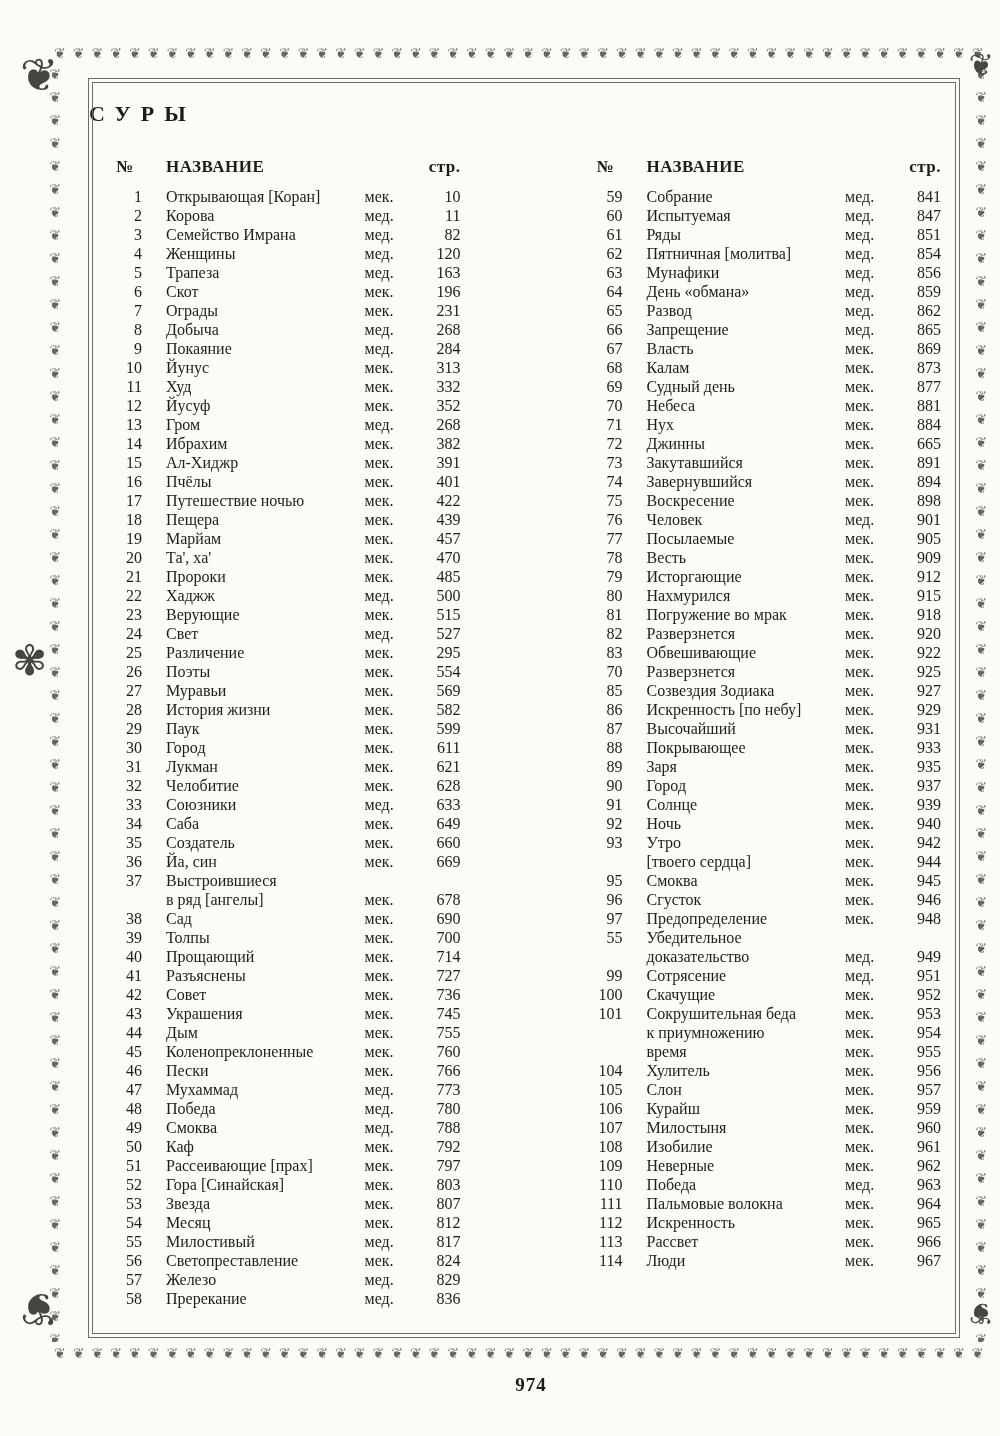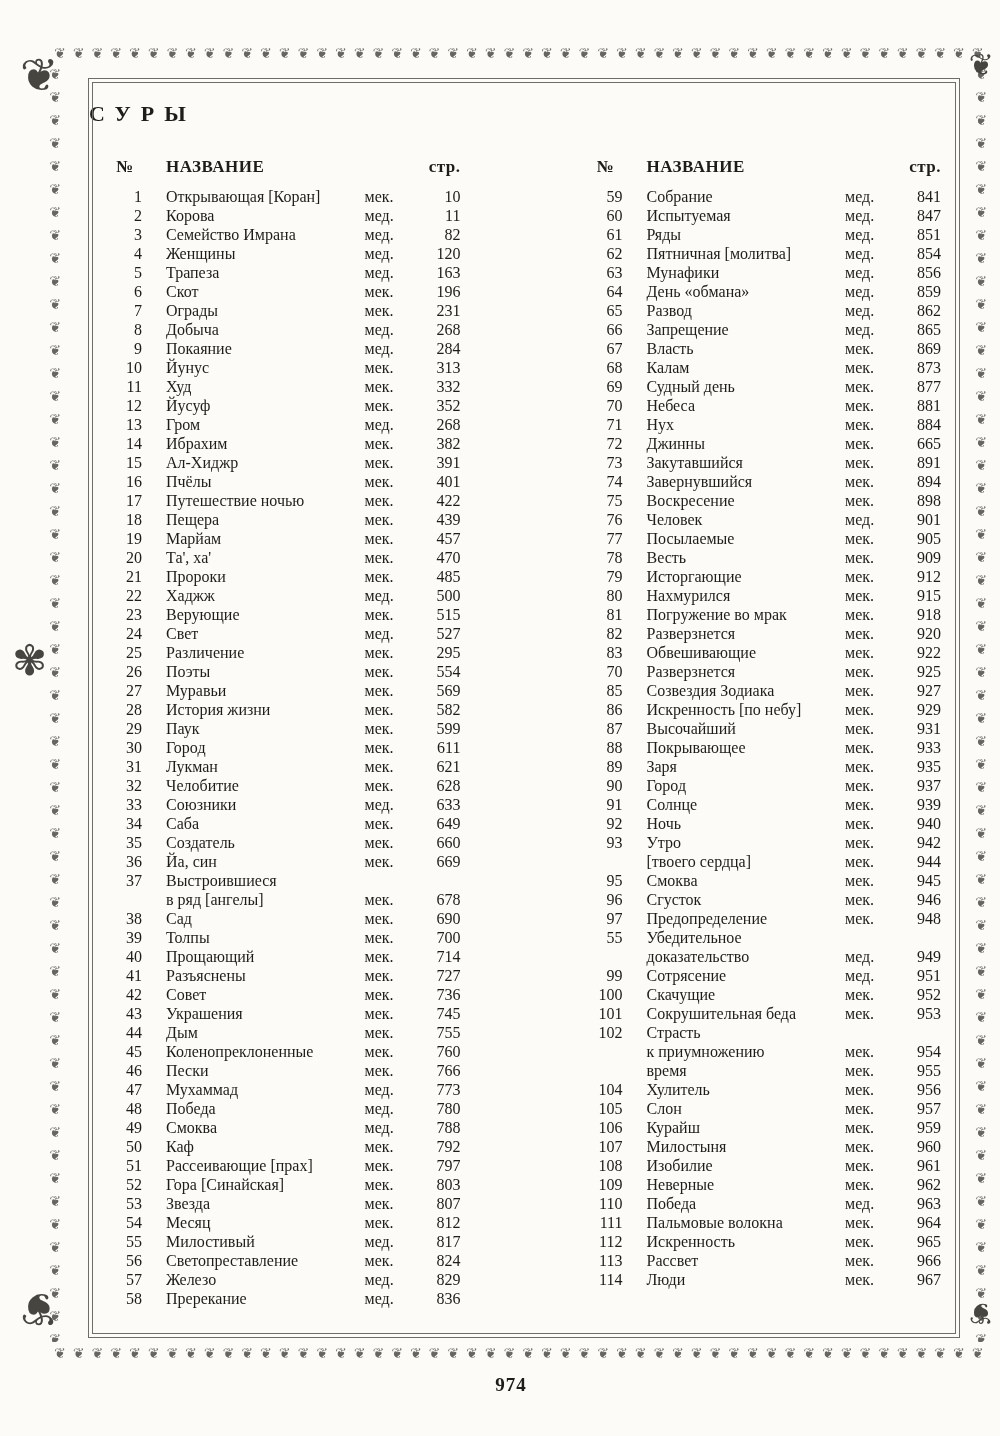--- a/index.html
+++ b/index.html
@@ -85,21 +85,21 @@
     letter-spacing: 0.5px;
     margin-bottom: 10px;
   }
   .hdr-row .c-num { text-align: left; }
   .c-num  { text-align: right; }
   .c-name { padding-left: 20px; white-space: nowrap; }
   .c-type { text-align: left; }
   .c-page { text-align: right; }
   .pageno {
     position: absolute;
-    left: 76px; width: 870px;
+    left: 96px; width: 870px;
     top: 1374px;
     text-align: center;
     font-size: 19px;
     font-weight: bold;
     letter-spacing: 1px;
   }
 </style>
 </head>
 <body>
 
@@ -752,26 +752,20 @@
               <span class="c-type">мек.</span>
               <span class="c-page">952</span>
             </div>
             <div class="row">
               <span class="c-num">101</span>
               <span class="c-name">Сокрушительная беда</span>
               <span class="c-type">мек.</span>
               <span class="c-page">953</span>
             </div>
             <div class="row">
-              <span class="c-num">102</span>
-              <span class="c-name">Страсть</span>
-              <span class="c-type"></span>
-              <span class="c-page"></span>
-            </div>
-            <div class="row">
               <span class="c-num"></span>
               <span class="c-name">к приумножению</span>
               <span class="c-type">мек.</span>
               <span class="c-page">954</span>
             </div>
             <div class="row">
               <span class="c-num"></span>
               <span class="c-name">время</span>
               <span class="c-type">мек.</span>
               <span class="c-page">955</span>

